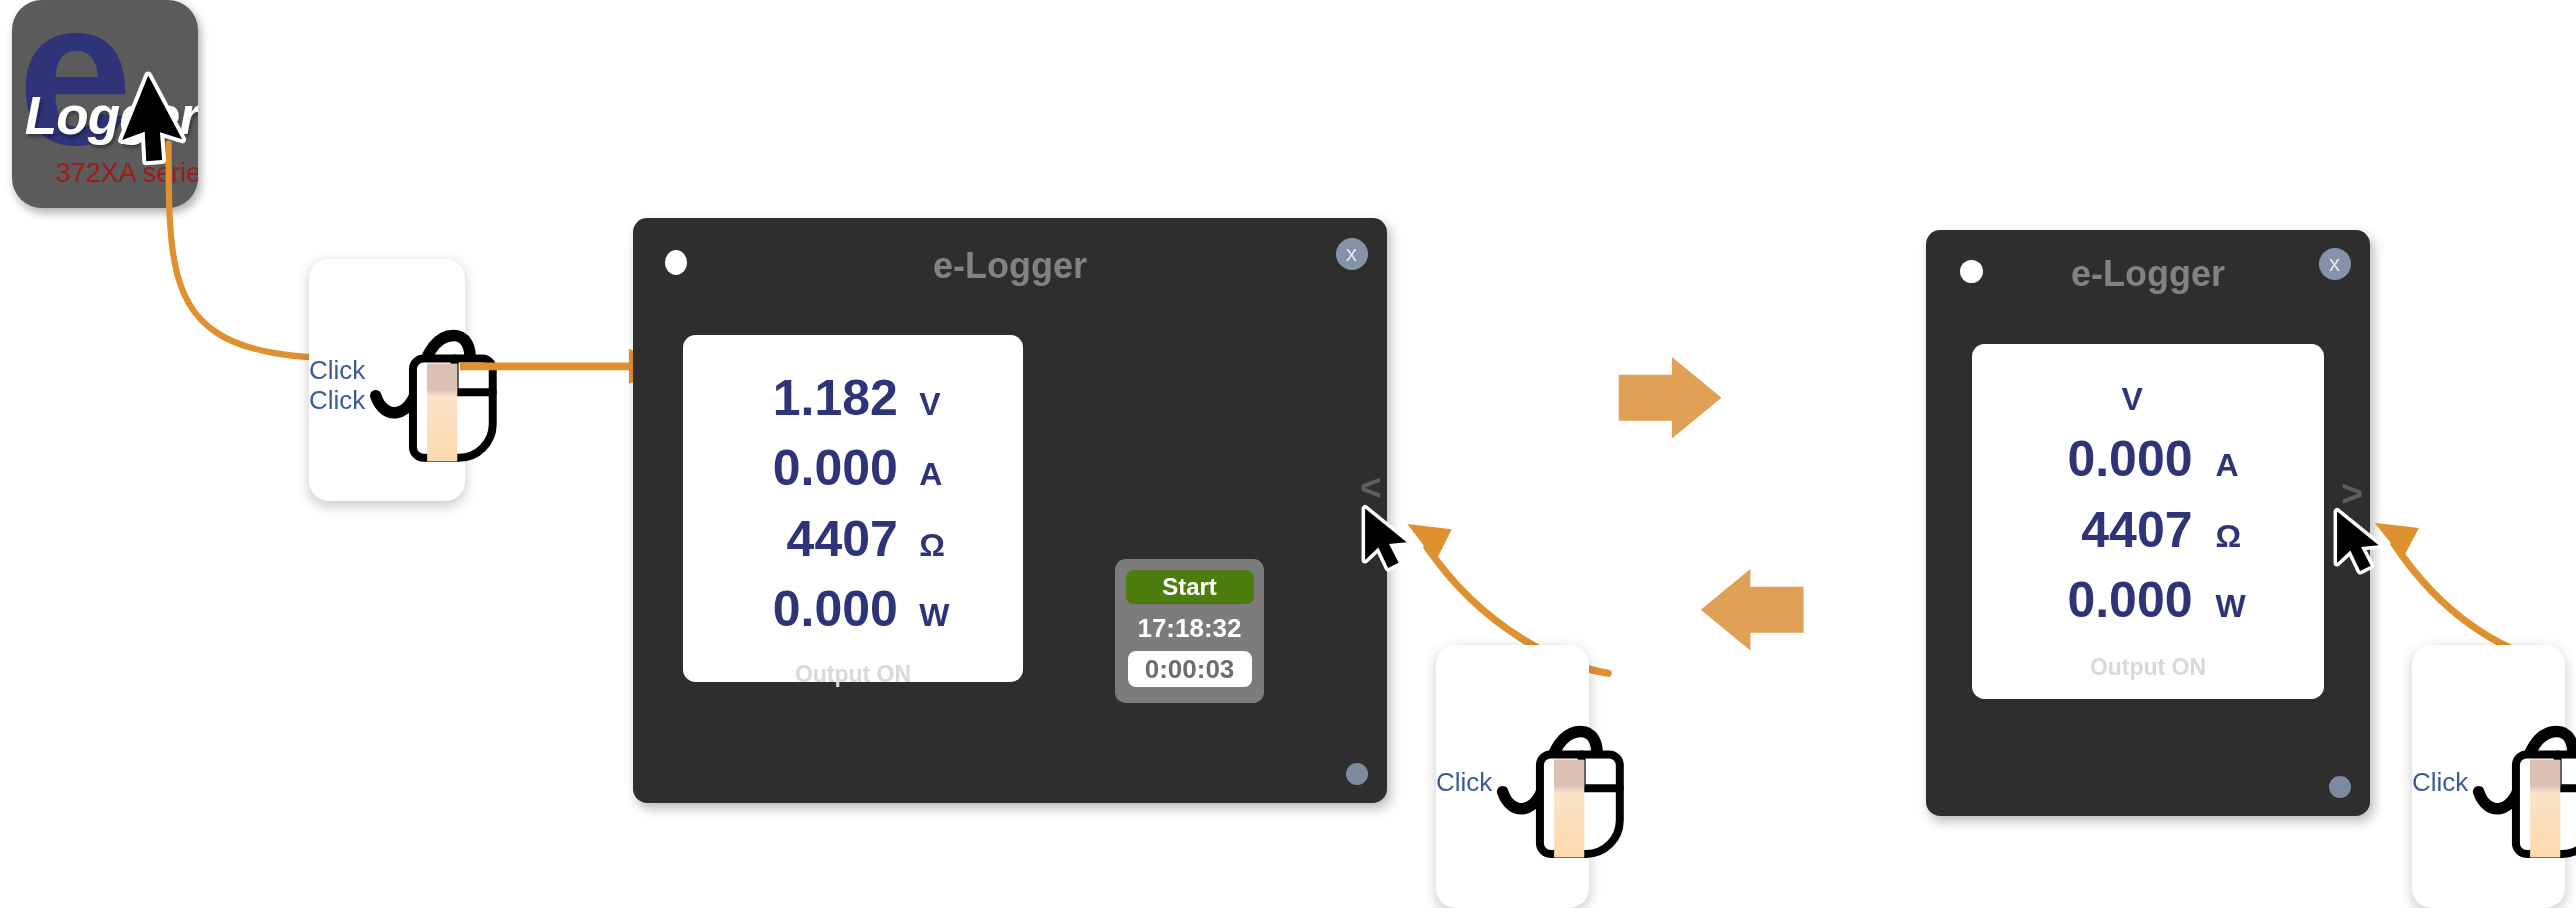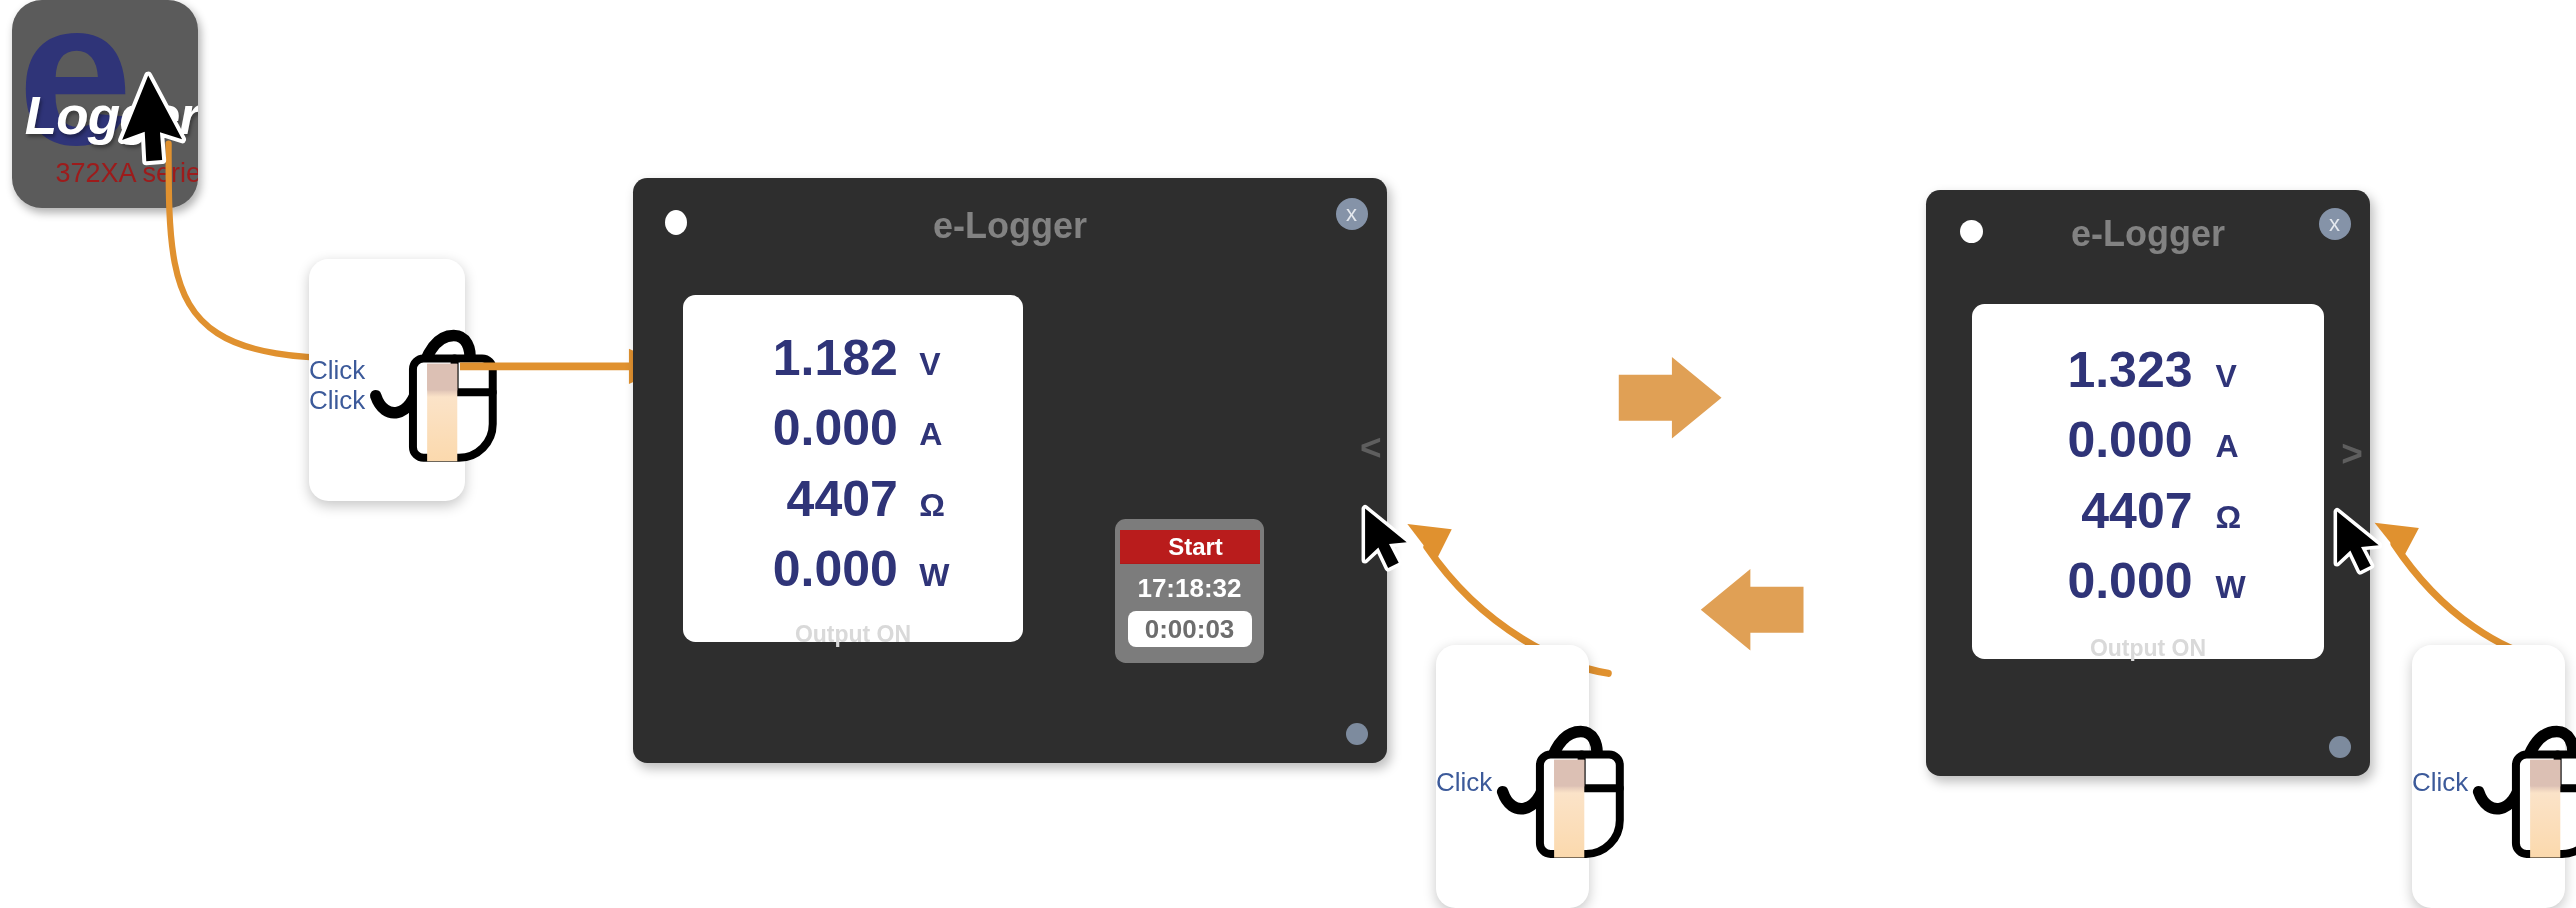--- a/index.html
+++ b/index.html
@@ -83,20 +83,21 @@
     user-select: none;
   }
   .mouse-art { margin-top: 3.6px; }
 
   
   .device-window {
     background: #2e2e2e;
     border-radius: 14.2px;
     box-shadow: 3.6px 5.3px 10.7px rgba(0,0,0,0.25);
     position: absolute;
+    margin-top: 40px;
   }
   .win-led {
     position: absolute;
     background: #ffffff;
     border-radius: 50%;
   }
   .win-title {
     position: absolute;
     text-align: center;
     font-family: "Liberation Sans", sans-serif;
@@ -161,29 +162,28 @@
   
   .timer-panel {
     position: absolute;
     background: #7c7c7c;
     border-radius: 10.7px;
     display: flex;
     flex-direction: column;
     align-items: center;
   }
   .start-btn {
-    background: #b91c1c;
-    border-radius: 0;
+    background: #4d7c0f;
+    border-radius: 8px;
     color: #ffffff;
     font-family: "Liberation Sans", sans-serif;
     font-weight: 700;
     text-align: center;
     cursor: pointer;
     box-shadow: inset 0 -0.9px 0 rgba(0,0,0,0.06);
-    padding-left: 12px;
   }
   .clock-text {
     color: #ffffff;
     font-family: "Liberation Sans", sans-serif;
     font-weight: 700;
     text-align: center;
   }
   .elapsed-field {
     background: #ffffff;
     border-radius: 8px;
@@ -332,21 +332,20 @@
 
     <div class="win-title" style="left:0; top:23px; width:444px; font-size:36px;">e-Logger</div>
 
     <div class="win-close" style="right:19.5px; top:18px; width:32px; height:32px; font-size:22px;">x</div>
 
     <div class="win-chevron" style="right:7.1px; top:245px; font-size:37px; line-height:1;">&gt;</div>
 
     <div class="readout-panel" style="left:46px; top:114px; width:352px; height:355px;">
 
       <div class="readout-row" style="margin-top:37px;">
-        <div class="readout-value" style="width:188px; font-size:50px;">1.323</div>
         <div class="readout-unit" style="width:76px; font-size:32px; padding-left:23px;">V</div>
       </div>
 
       <div class="readout-row" style="margin-top:12.4px;">
         <div class="readout-value" style="width:188px; font-size:50px;">0.000</div>
         <div class="readout-unit" style="width:76px; font-size:32px; padding-left:23px;">A</div>
       </div>
 
       <div class="readout-row" style="margin-top:12.4px;">
         <div class="readout-value" style="width:188px; font-size:50px;">4407</div>

